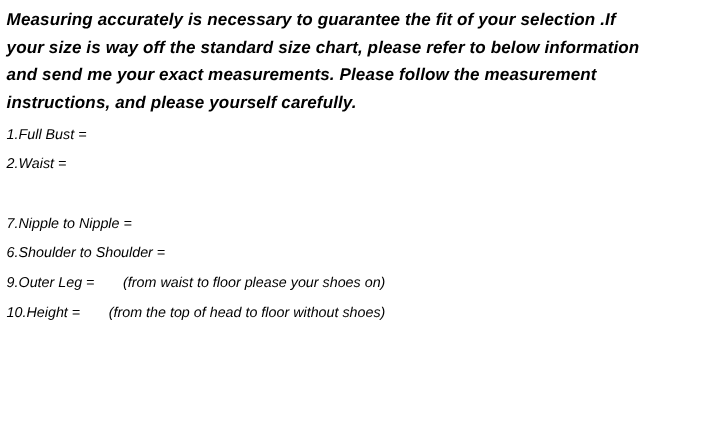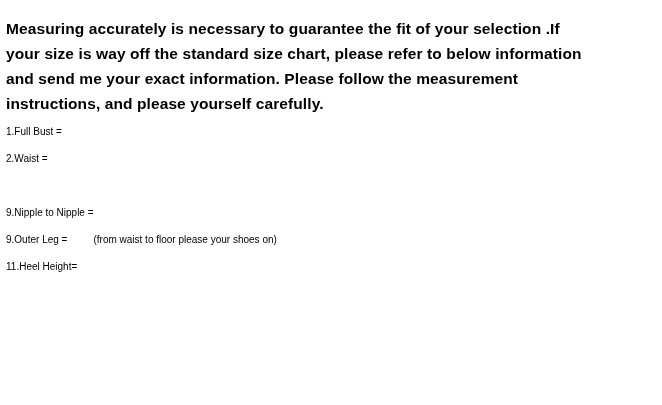--- a/index.html
+++ b/index.html
@@ -8,80 +8,84 @@
   }
   body {
     width: 662px;
     height: 405px;
     background: #ffffff;
     font-family: "Liberation Sans", sans-serif;
     color: #000000;
     overflow: hidden;
   }
   .page {
-    padding: 16px 6px 0 6px;
+    padding: 6px 6px 0 6px;
     box-sizing: border-box;
     width: 662px;
     height: 405px;
+    font-style: italic;
   }
   .intro {
     font-size: 15.5px;
     font-weight: bold;
     line-height: 25px;
     margin: 0 0 2px 0;
     letter-spacing: 0.1px;
   }
   .intro .line {
     display: block;
     white-space: nowrap;
   }
   .measure-list {
     list-style: none;
     margin: 0;
     padding: 0;
   }
   .measure-list li {
-    font-size: 10px;
+    font-size: 13px;
     line-height: 27px;
     white-space: nowrap;
   }
   .item-label {
     display: inline;
   }
   .item-note {
     display: inline;
     padding-left: 26px;
   }
 </style>
 </head>
 <body>
 
 <div class="page">
 
   <p class="intro">
     <span class="line">Measuring accurately is necessary to guarantee the fit of your selection .If</span>
     <span class="line">your size is way off the standard size chart, please refer to below information</span>
-    <span class="line">and send me your exact information. Please follow the measurement</span>
+    <span class="line">and send me your exact measurements. Please follow the measurement</span>
     <span class="line">instructions, and please yourself carefully.</span>
   </p>
 
   <ul class="measure-list">
     <li>
       <span class="item-label">1.Full Bust =</span><span class="item-note"></span>
     </li>
     <li>
       <span class="item-label">2.Waist =</span><span class="item-note"></span>
     </li>
     <li>
       <span class="item-note"></span>
     </li>
     <li>
-      <span class="item-label">9.Nipple to Nipple =</span><span class="item-note"></span>
+      <span class="item-label">7.Nipple to Nipple =</span><span class="item-note"></span>
+    </li>
+    <li>
+      <span class="item-label">6.Shoulder to Shoulder =</span><span class="item-note"></span>
     </li>
     <li>
       <span class="item-label">9.Outer Leg =</span><span class="item-note">(from waist to floor please your shoes on)</span>
     </li>
     <li>
-      <span class="item-label">11.Heel Height=</span><span class="item-note"></span>
+      <span class="item-label">10.Height =</span><span class="item-note">(from the top of head to floor without shoes)</span>
     </li>
   </ul>
 
 </div>
 
 </body></html>

